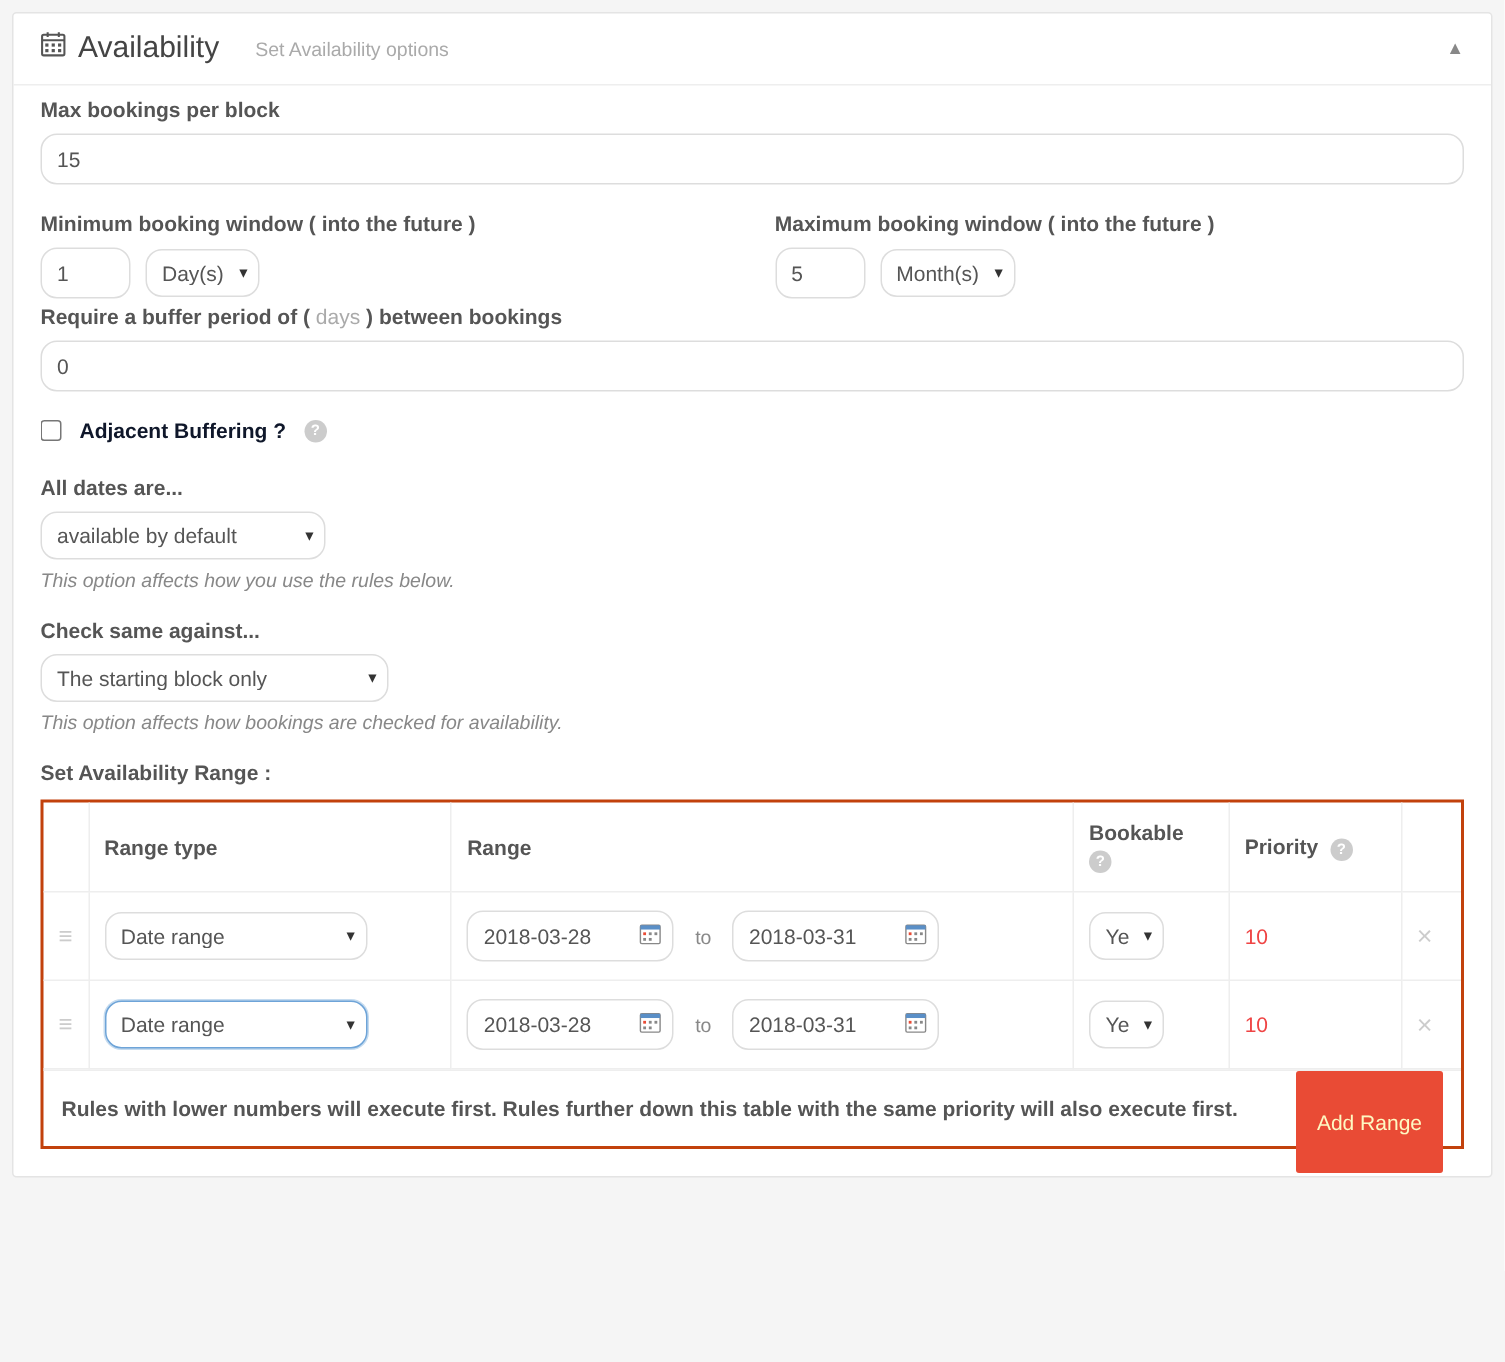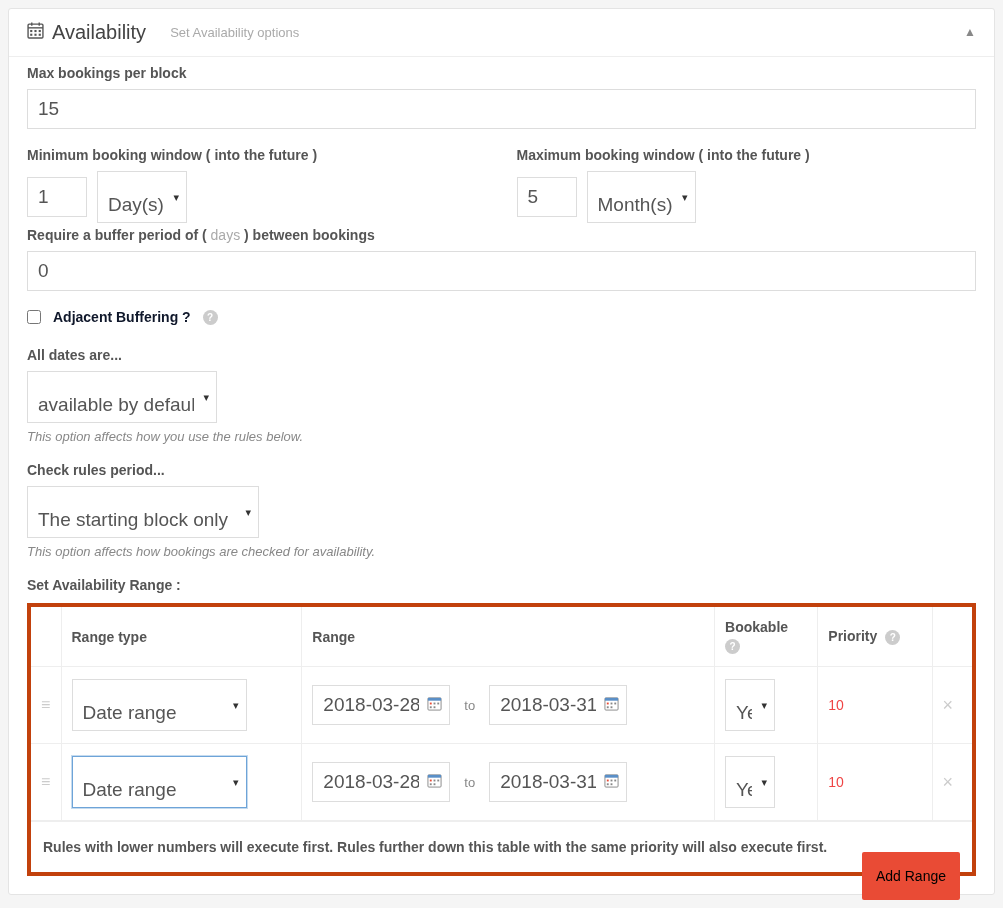--- a/index.html
+++ b/index.html
@@ -12,36 +12,36 @@
 .panel-header .collapse { position: absolute; right: 18px; top: 16px; border: none; background: none; cursor: pointer; color: #888; font-size: 12px; }
 .panel-body { padding: 8px 18px 18px 18px; border-top: 1px solid #eee; }
 
 .form-row { display: flex; gap: 30px; }
 .form-group { margin-bottom: 18px; flex: 1; }
 .form-group.half { flex: 0 0 calc(50% - 15px); }
 label.field-label { display: block; font-weight: 700; color: #555; margin-bottom: 8px; font-size: 14px; }
 .label-sub { color: #aaa; font-weight: 400; }
 .input-text, .input-select {
   border: 1px solid #ddd; background: #fff; color: #555;
-  padding: 8px 10px; font-size: 19px; border-radius: 0;
+  padding: 8px 10px; font-size: 14px; border-radius: 11px;
 }
 .input-text.full { width: 100%; }
 .input-num-sm { width: 60px; text-align: left; }
 .inline-pair { display: flex; gap: 10px; align-items: center; }
-select.input-select { padding: 22px 22px 7px 10px; appearance: none; background-image: none; position: relative; }
+select.input-select { padding: 7px 22px 7px 10px; appearance: none; background-image: none; position: relative; }
 .select-wrap { position: relative; display: inline-block; }
 .select-wrap::after { content: "▾"; position: absolute; right: 8px; top: 50%; transform: translateY(-50%); font-size: 11px; color: #333; pointer-events: none; }
 .helptext { font-style: italic; color: #888; font-size: 13px; margin-top: 6px; }
 
 .checkbox-row { display: flex; align-items: center; gap: 12px; margin-bottom: 22px; margin-top: 4px; }
 .checkbox-row input[type=checkbox] { width: 14px; height: 14px; }
 .checkbox-row .cb-label { font-weight: 700; color: #0f172a; text-align: center; }
 .help-icon { display: inline-flex; align-items: center; justify-content: center; width: 15px; height: 15px; border-radius: 50%; background: #ccc; color: #fff; font-size: 10px; font-weight: 700; cursor: help; }
 
-.range-table-wrap { border: 4px solid #c2410c; }
+.range-table-wrap { border: 2px solid #c2410c; }
 .range-table { width: 100%; border-collapse: collapse; }
 .range-table th, .range-table td { border: 1px solid #eee; padding: 12px 10px; text-align: left; vertical-align: middle; }
 .range-table th { font-weight: 700; color: #555; font-size: 14px; border-top: none; }
 .range-table th:first-child, .range-table td:first-child { border-left: none; }
 .range-table th:last-child, .range-table td:last-child { border-right: none; }
 .drag-cell { width: 30px; text-align: center; color: #ccc; cursor: move; }
 .drag-lines { font-size: 16px; line-height: 4px; letter-spacing: -1px; }
 .remove-cell { width: 40px; text-align: center; color: #ccc; cursor: pointer; font-size: 18px; }
 .date-input-wrap { position: relative; display: inline-block; }
 .date-input-wrap .cal-icon { position: absolute; right: 8px; top: 50%; transform: translateY(-50%); }
@@ -49,21 +49,21 @@
 .date-input { width: 138px; padding-right: 30px; }
 .to-text { color: #888; font-size: 13px; padding: 0 6px; }
 .range-cell-inner { display: flex; align-items: center; gap: 8px; }
 .rangetype-select { width: 175px; }
 .rangetype-select.focused { border: 1px solid #6ea4d8; box-shadow: 0 0 0 1px rgba(110,164,216,0.4); }
 .bookable-select { width: 50px; }
 .priority-input { width: 60px; border: none; background: transparent; font-size: 14px; color: #ef4444; }
 
 .table-footer { padding: 14px 12px; position: relative; border-top: 1px solid #eee; }
 .table-footer .note { font-weight: 700; color: #555; font-size: 14px; line-height: 1.6; max-width: 820px; }
-.btn-add { position: absolute; right: 12px; top: 30px; background: #e94b35; color: #000000; border: none; padding: 16px 14px; font-size: 14px; cursor: pointer; border-radius: 2px; }
+.btn-add { position: absolute; right: 12px; top: 0; background: #e94b35; color: #fef9c3; border: none; padding: 26px 14px; font-size: 14px; cursor: pointer; border-radius: 2px; }
 </style>
 </head>
 <body>
 
 <div class="page">
   <div class="panel">
     <div class="panel-header">
       <div class="title">
         <span>
           <svg width="17" height="17" viewBox="0 0 16 16" fill="#555">
@@ -136,21 +136,21 @@
         <label class="field-label">All dates are...</label>
         <span class="select-wrap">
           <select class="input-select" style="width:190px;">
             <option>available by default</option>
           </select>
         </span>
         <div class="helptext">This option affects how you use the rules below.</div>
       </div>
 
       <div class="form-group">
-        <label class="field-label">Check rules period...</label>
+        <label class="field-label">Check same against...</label>
         <span class="select-wrap">
           <select class="input-select" style="width:232px;">
             <option>The starting block only</option>
           </select>
         </span>
         <div class="helptext">This option affects how bookings are checked for availability.</div>
       </div>
 
       <div class="form-group" style="margin-bottom:10px;">
         <label class="field-label">Set Availability Range :</label>

